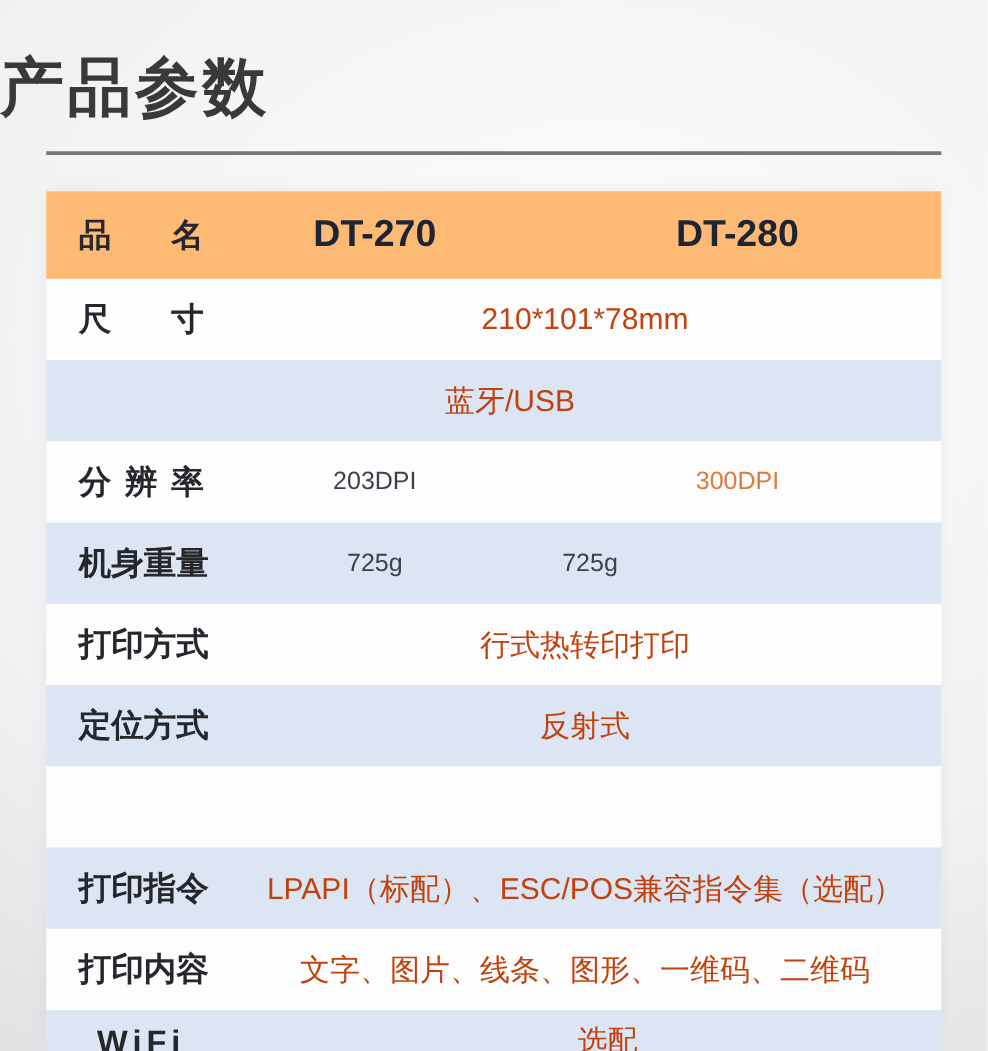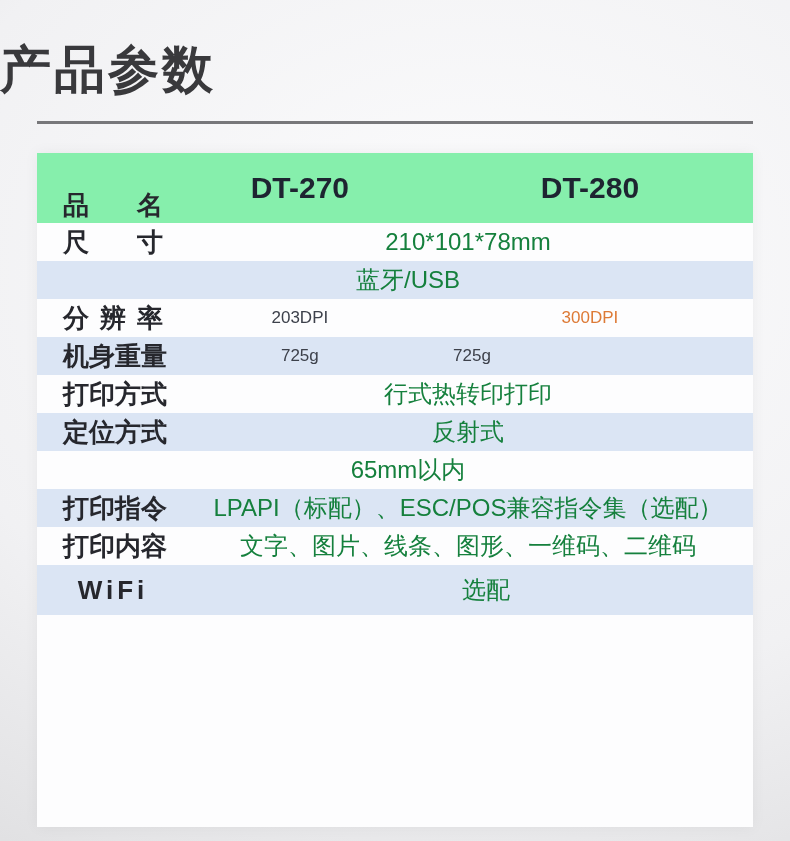--- a/index.html
+++ b/index.html
@@ -16,46 +16,46 @@
   .title-divider{
     position:absolute;top:121px;left:37px;width:716px;height:3px;
     background:#77777a;
   }
   .spec-card{
     position:absolute;top:153px;left:37px;width:716px;height:674px;
     background:#fdfdfe;display:flex;flex-direction:column;
     box-shadow:0 0 14px rgba(0,0,0,0.05);
   }
   .row{
-    display:flex;align-items:center;height:38px;flex:0 0 auto;
+    display:flex;align-items:center;height:65px;flex:0 0 auto;
     padding-left:26px;box-sizing:border-box;
   }
-  .row.header-row{height:70px;background:#86efac;align-items:flex-end;}
+  .row.header-row{height:70px;background:#fdba74;}
   .row.alt{background:#dbe5f4;}
   .row.white{background:transparent;}
   .row.wifi-row{height:50px;gap:36px;}
   .label{
     width:100px;flex:0 0 100px;margin-right:20px;
     font-size:26px;font-weight:bold;color:#26272d;
     text-align:justify;text-align-last:justify;
     white-space:nowrap;
   }
   .label.label-ls{
     text-align:center;text-align-last:center;letter-spacing:4px;
   }
   .vals{
     flex:1;position:relative;height:100%;
     display:flex;align-items:center;justify-content:center;
   }
   .span-v{
-    font-size:24px;color:#15803d;white-space:nowrap;
+    font-size:24px;color:#c2410c;white-space:nowrap;
   }
   .v{
     position:absolute;top:50%;transform:translate(-50%,-50%);
-    font-size:17px;color:#3d414b;white-space:nowrap;
+    font-size:20px;color:#3d414b;white-space:nowrap;
   }
   .v.v1{left:20.5%;}
   .v.v2{left:71.4%;}
   .v.v2-mid{left:50.7%;}
   .v.model{font-size:30px;font-weight:bold;color:#1e2431;}
   .v.hl{font-weight:normal;}
   .card-bottom-pad{flex:1;background:transparent;}
 </style>
 </head>
 <body>
@@ -110,23 +110,20 @@
   </div>
 
   <div class="row alt">
     <span class="label">定位方式</span>
     <div class="vals">
       <span class="span-v">反射式</span>
     </div>
   </div>
 
   <div class="row white">
-    <div class="vals">
-      <span class="span-v">65mm以内</span>
-    </div>
   </div>
 
   <div class="row alt">
     <span class="label">打印指令</span>
     <div class="vals">
       <span class="span-v">LPAPI（标配）、ESC/POS兼容指令集（选配）</span>
     </div>
   </div>
 
   <div class="row white">

